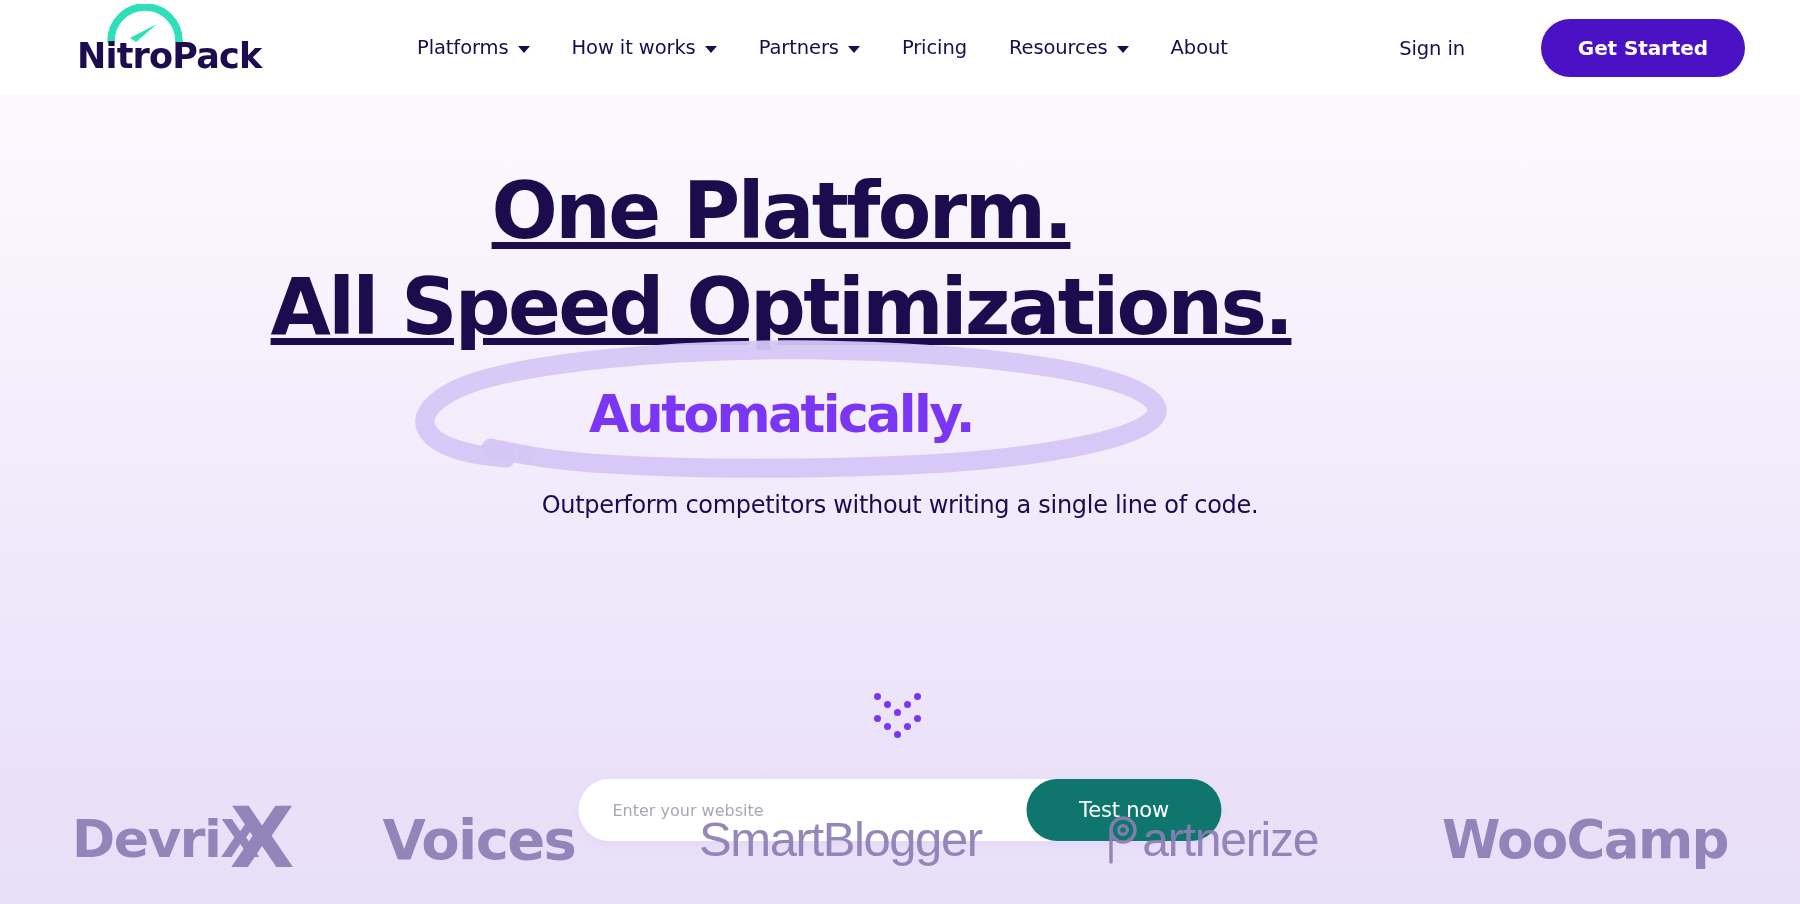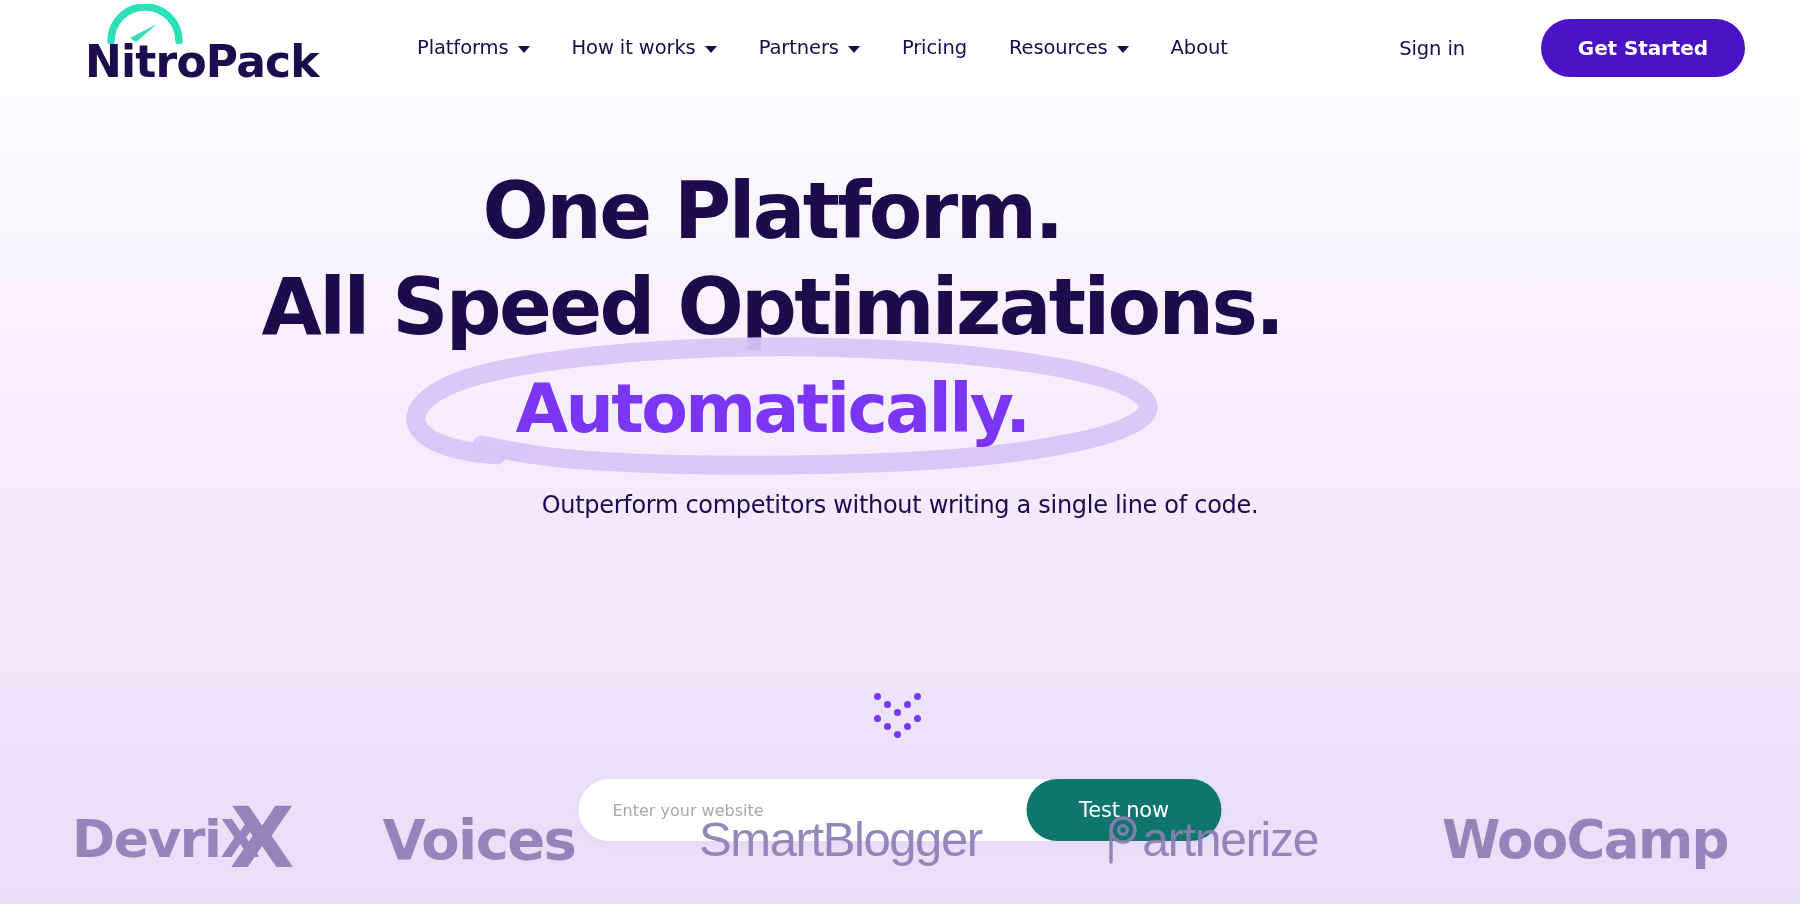--- a/index.html
+++ b/index.html
@@ -33,22 +33,22 @@
     display:flex; align-items:center;
     z-index:40;
   }
 
   #logo-wrap {
     position:absolute; left:68px; top:4px;
     width:190px; height:82px;
   }
   #logo-arc { position:absolute; left:38px; top:0px; }
   #logo-text {
-    position:absolute; left:17px; top:32px;
-    font-size:44px; font-weight:800;
+    position:absolute; left:9px; top:32px;
+    font-size:35px; font-weight:800;
     letter-spacing:-0.8px;
     color:#1C0B4D;
     font-family:"DejaVu Sans", sans-serif;
   }
 
   #nav {
     position:absolute; left:396px; top:0;
     height:95px;
     display:flex; align-items:center; gap:0px;text-align:center;
   }
@@ -94,39 +94,40 @@
   }
 
   
   #hero {
     position:absolute; top:95px; left:0;
     width:1800px; height:680px;
     text-align:center;
   }
 
   #headline {
-    position:absolute; top:68px; left:4px; width:1536px;
+    position:absolute; top:68px; left:13px; width:1536px;
     font-family:"DejaVu Sans", sans-serif;
     font-weight:800;
     font-size:78px;
     line-height:96px;
     letter-spacing:-2.6px;
     color:#1C0B4D;
+    text-decoration:underline;
   }
   .hl-line { display:block; }
 
   #auto-wrap {
     position:relative;
     display:inline-block;
     margin-top:2px;
   }
   #auto-word {
     position:relative; z-index:3;
     color:#7B35F5;
-    font-size:68px;
+    font-size:52px;
     letter-spacing:-2.6px;
   }
   #circle-svg {
     position:absolute;
     left:50%; top:50%;
     transform:translate(-50%,-50%);
     width:800px; height:140px;
     z-index:1;
     pointer-events:none;
     overflow:visible;

